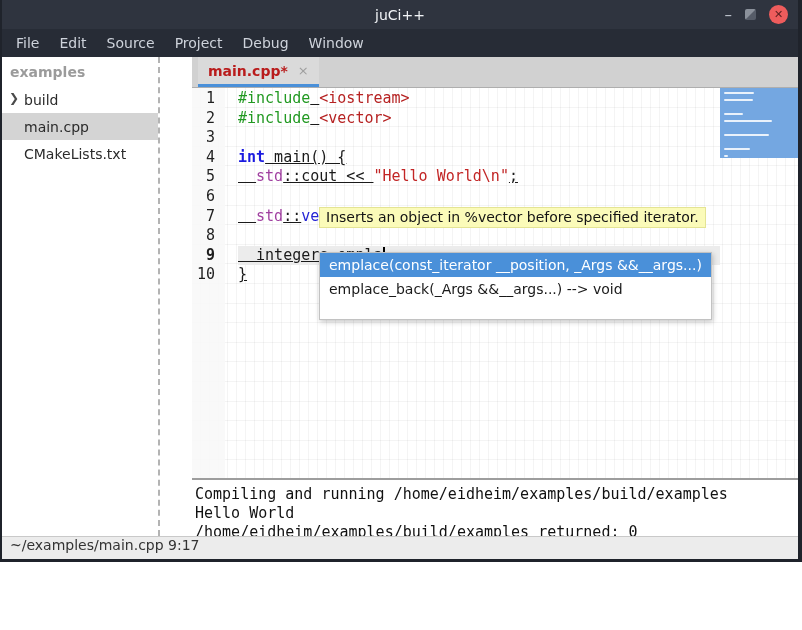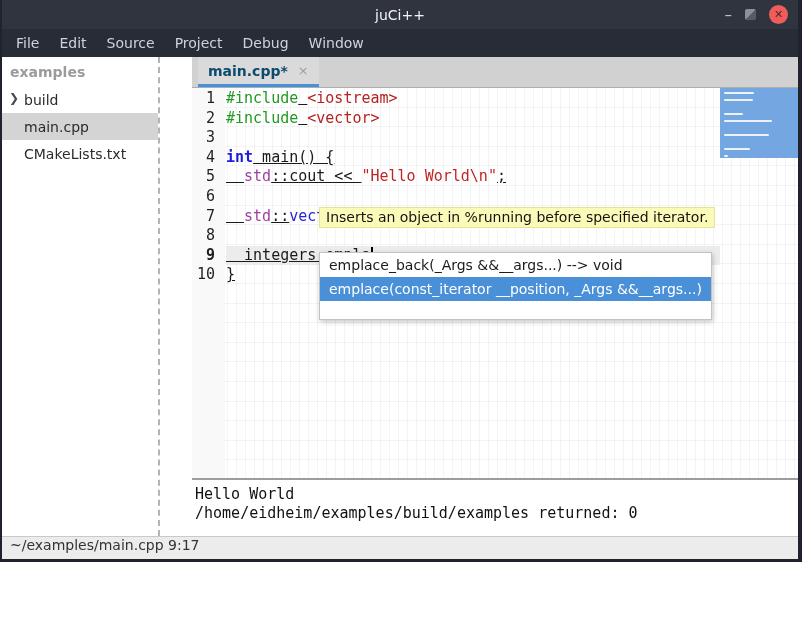--- a/index.html
+++ b/index.html
@@ -27,33 +27,33 @@
   .sidebar-header { color:#9b9b9b; font-weight:bold; font-size:14px; padding:7px 8px 6px 8px; }
   .tree-row { position:relative; height:27px; display:flex; align-items:center; padding-left:22px;
     font-size:14px; color:#2b2b2b; }
   .tree-row.selected { background:#d4d4d4; }
   .tree-chevron { position:absolute; left:7px; top:5px; font-size:12px; color:#4a4a4a; }
   .main { flex:1; display:flex; flex-direction:column; min-width:0; }
   
   .tabbar { height:31px; background:#d1d1d1; border-bottom:1px solid #aeaeae; display:flex; align-items:stretch; flex:none; }
   .tab { margin-left:6px; background:#dadada; border-bottom:3px solid #4a90d9; display:flex;
     align-items:center; padding:0 10px; }
-  .tab-label { font-size:14px; font-weight:bold; color:#0c4a6e; }
+  .tab-label { font-size:14px; font-weight:bold; color:#b91c1c; }
   .tab-close { font-size:13px; color:#9e9e9e; margin-left:10px; }
   
   .editor { height:392px; flex:none; position:relative; background:#fff; border-bottom:2px solid #9d9d9d; overflow:hidden;
     background-image:
       repeating-linear-gradient(to right, transparent 0 8px, rgba(0,0,0,0.045) 8px 9px),
       repeating-linear-gradient(to bottom, transparent 0 18.6px, rgba(0,0,0,0.045) 18.6px 19.6px);
   }
   .gutter-bg { position:absolute; left:0; top:0; bottom:0; width:33px; background:rgba(248,248,248,0.9); }
   .code-lines { position:absolute; left:0; top:1px; right:0; }
   .line { display:flex; height:19.6px; font-family:"DejaVu Sans Mono", monospace; font-size:15px; line-height:19.6px; }
   .ln { width:26px; flex:none; text-align:right; padding-right:3px; color:#1f1f1f; }
-  .line .code { flex:1; margin-left:8px; margin-right:78px; white-space:pre; color:#1a1a1a; }
+  .line .code { flex:1; margin-left:20px; margin-right:78px; white-space:pre; color:#1a1a1a; }
   .line.current .code { background:#ececec; }
   .line.current .ln { font-weight:bold; }
   .pl  { color:#1a1a1a;text-decoration:underline; }
   .pp  { color:#229922; }
   .inc { color:#b62222; }
   .str { color:#c22525; }
   .kw  { color:#1a1ae0; font-weight:bold; }
   .typ { color:#2525d5; }
   .ns  { color:#a040a0; }
   .cursor { display:inline-block; width:2px; height:16px; background:#000; vertical-align:-3px; }
@@ -160,40 +160,41 @@
             </div>
             <div class="line current">
               <span class="ln">9</span>
               <span class="code"><span class="pl">  integers.empla</span><span class="cursor"></span></span>
             </div>
             <div class="line">
               <span class="ln">10</span>
               <span class="code"><span class="pl">}</span></span>
             </div>
           </div>
-        <div class="tooltip">Inserts an object in %running before specified iterator.</div>
+        <div class="tooltip">Inserts an object in %vector before specified iterator.</div>
         <div class="completion" id="completion">
+            <div class="completion-row selected">emplace(const_iterator __position, _Args &amp;&amp;__args...)</div>
             <div class="completion-row">emplace_back(_Args &amp;&amp;__args...) --&gt; void</div>
-            <div class="completion-row selected">emplace(const_iterator __position, _Args &amp;&amp;__args...)</div>
           </div>
         <div class="minimap" id="minimap" style="background: rgb(116, 167, 225);">
             <div class="mini-bar" style="width: 30px;"></div>
             <div class="mini-bar" style="width: 29px;"></div>
             <div class="mini-bar" style="width: 0px; background: transparent;"></div>
             <div class="mini-bar" style="width: 19px;"></div>
             <div class="mini-bar" style="width: 48px;"></div>
             <div class="mini-bar" style="width: 0px; background: transparent;"></div>
             <div class="mini-bar" style="width: 45px;"></div>
             <div class="mini-bar" style="width: 0px; background: transparent;"></div>
             <div class="mini-bar" style="width: 26px;"></div>
             <div class="mini-bar" style="width: 4px;"></div>
           </div>
       </div>
 
       <div class="terminal" id="terminal">
+          <div class="term-line">Compiling and running /home/eidheim/examples/build/examples</div>
           <div class="term-line">Hello World</div>
           <div class="term-line">/home/eidheim/examples/build/examples returned: 0</div>
         </div>
 
     </div>
   </div>
 
   <div class="statusbar">
     <span>~/examples/main.cpp 9:17</span>
   </div>

